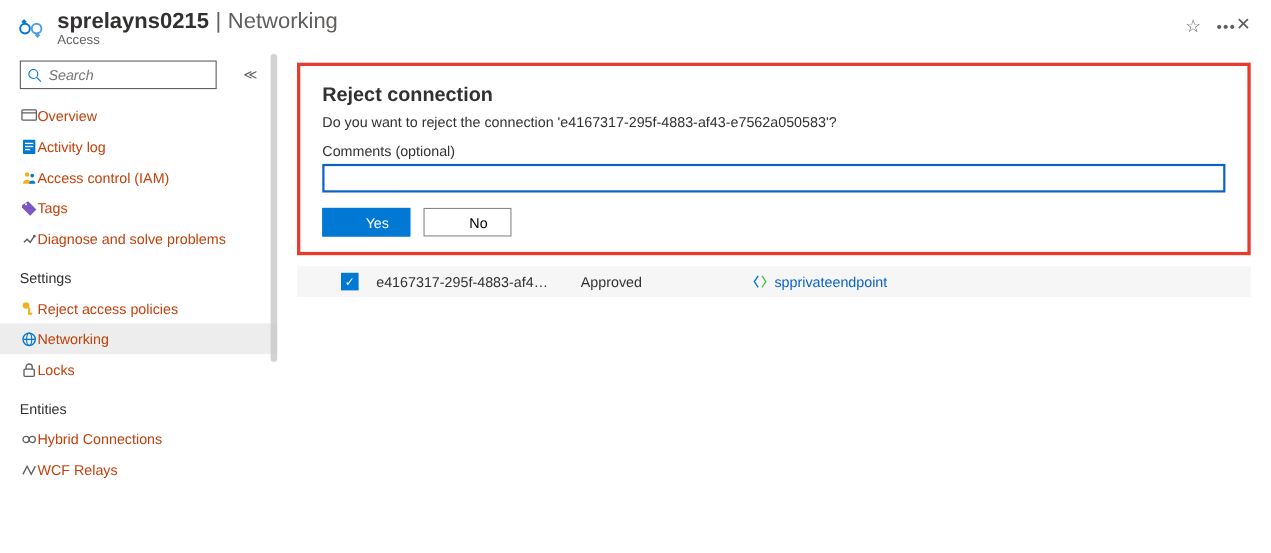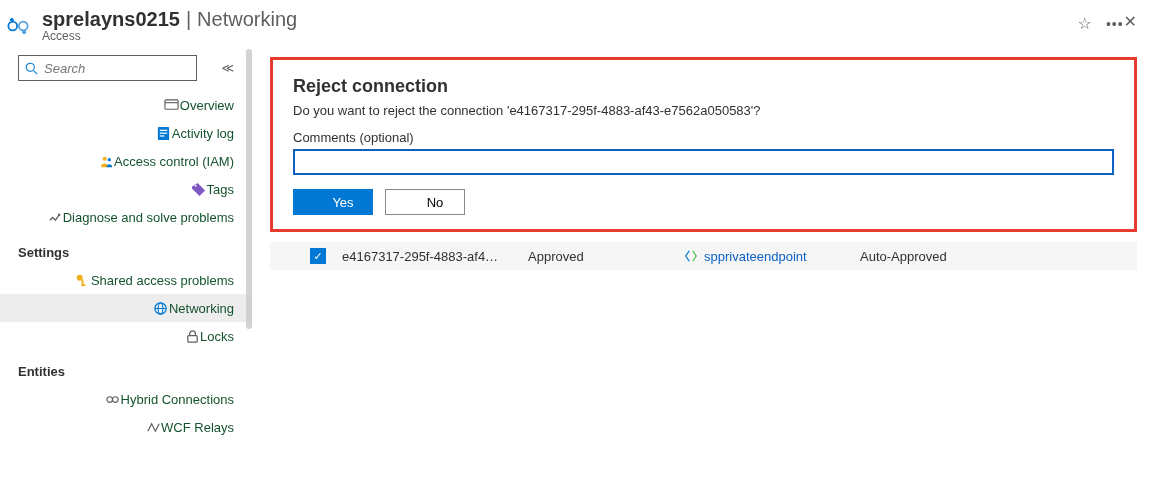--- a/index.html
+++ b/index.html
@@ -9,21 +9,21 @@
     color: #323130;
     background: #ffffff;
     width: 1155px;
     height: 503px;
     overflow: hidden;
     position: relative;
   }
   .header {
     display: flex;
     align-items: flex-start;
-    padding: 8px 18px 6px 4px;
+    padding: 8px 18px 6px 14px;
   }
   .header-icon {
     width: 28px; height: 28px;
     margin-top: 4px;
     margin-right: 10px;
     flex-shrink: 0;
   }
   .header-title-wrap { flex: 1; }
   .header-title {
     font-size: 20px;
@@ -103,33 +103,32 @@
     color:#605e5c;
     font-size:12px;
     cursor:pointer;
   }
   .nav-item {
     display:flex;
     align-items:center;
     padding:6px 18px;
     cursor:pointer;
     font-size:13px;
-    color:#14532d;
-    justify-content:flex-end;
+    color:#c2410c;
   }
   .nav-item.active {
     background:#ededed;
   }
   .nav-item .ni-icon {
     width:16px; height:16px;
     flex-shrink:0;
     display:flex; align-items:center; justify-content:center;
   }
   .section-header {
-    font-weight:700;
+    font-weight:400;
     font-size:13px;
     padding:14px 18px 6px 18px;
     color:#323130;
   }
   .main {
     flex:1;
     position:relative;
     padding: 0;
   }
   .dialog-box {
@@ -296,21 +295,21 @@
     <div class="section-header">Settings</div>
 
     <div class="nav-item">
       <span class="ni-icon">
         <svg width="15" height="15" viewBox="0 0 16 16">
             <circle cx="5" cy="5" r="3.2" fill="#f2b01e"></circle>
             <rect x="7" y="7" width="2" height="7" fill="#f2b01e"></rect>
             <rect x="7" y="12" width="4" height="2" fill="#f2b01e"></rect>
           </svg>
       </span>
-      <span>Shared access problems</span>
+      <span>Reject access policies</span>
     </div>
     <div class="nav-item active">
       <span class="ni-icon">
         <svg width="15" height="15" viewBox="0 0 16 16">
             <circle cx="8" cy="8" r="6" fill="none" stroke="#0078d4" stroke-width="1.3"></circle>
             <ellipse cx="8" cy="8" rx="2.5" ry="6" fill="none" stroke="#0078d4" stroke-width="1.1"></ellipse>
             <line x1="2" y1="8" x2="14" y2="8" stroke="#0078d4" stroke-width="1.1"></line>
           </svg>
       </span>
       <span>Networking</span>
@@ -366,16 +365,15 @@
       <div class="col-state">Approved</div>
       <div class="col-ep">
         <span>
           <svg width="14" height="14" viewBox="0 0 16 16">
               <path d="M6 2l-4 6 4 6" fill="none" stroke="#0078d4" stroke-width="1.4"></path>
               <path d="M10 2l4 6-4 6" fill="none" stroke="#4ec04e" stroke-width="1.4"></path>
             </svg>
         </span>
         <span>spprivateendpoint</span>
       </div>
-      <div class="col-desc">Auto-Approved</div>
     </div>
   </div>
 </div>
 
 </body></html>

